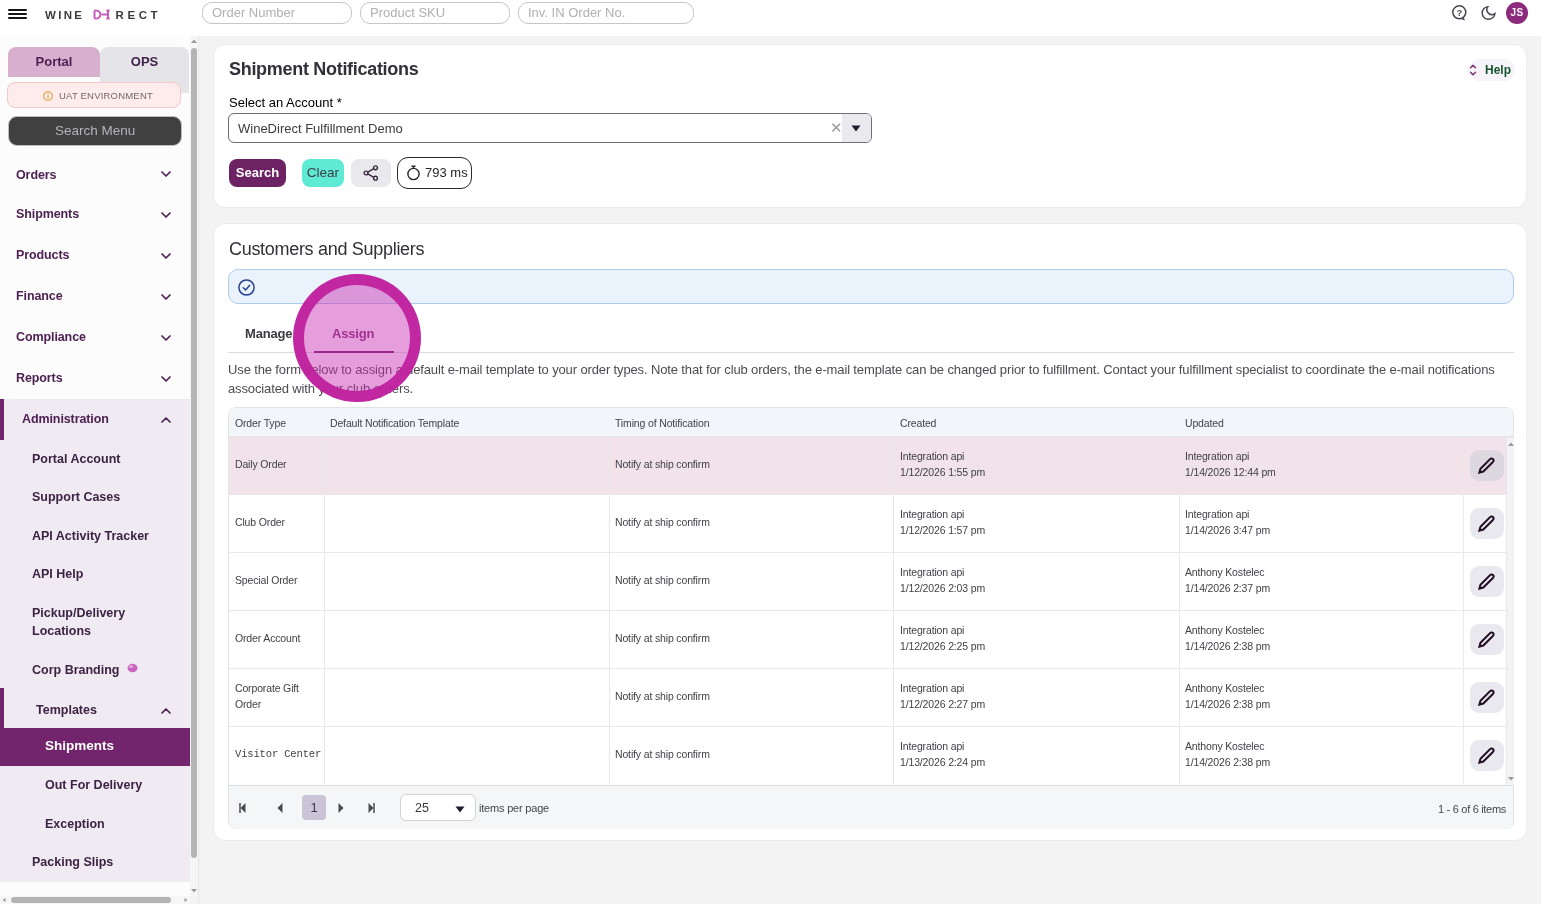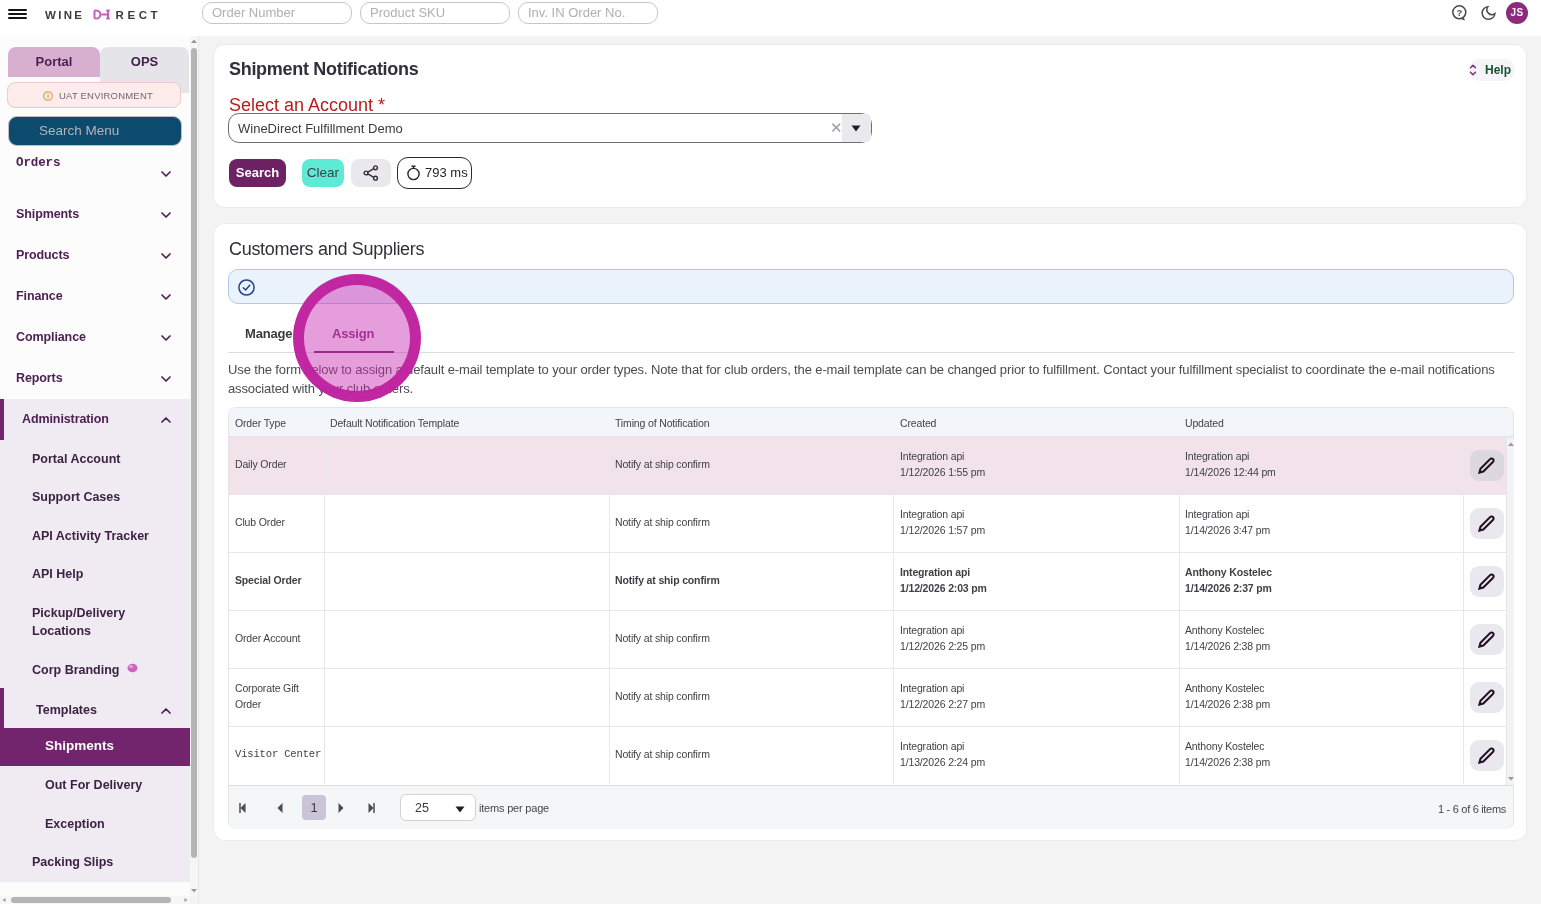--- a/index.html
+++ b/index.html
@@ -14,42 +14,42 @@
 
 .tico{position:absolute;top:3px;}
 #avatar{position:absolute;left:1506px;top:2px;width:22px;height:22px;border-radius:50%;background:#8c2b7b;color:#fdf3fb;font-size:10px;font-weight:bold;text-align:center;line-height:22px;letter-spacing:.3px;}
 
 #sidebar{position:absolute;left:0;top:36px;width:190px;height:868px;background:#fcfcfc;z-index:4;}
 #lav{position:absolute;left:0;top:363px;width:190px;height:483px;background:#f0ebf3;}
 #tabPortal{position:absolute;left:8px;top:11px;width:92px;height:30px;background:#d7b0d0;border-radius:8px 8px 0 0;color:#4d1d52;font-weight:bold;font-size:13px;text-align:center;line-height:30px;}
 #tabOPS{position:absolute;left:100px;top:11px;width:89px;height:46px;background:#e5e4e8;border-radius:8px 8px 0 0;color:#402149;font-weight:bold;font-size:13px;text-align:center;line-height:30px;}
 #uat{position:absolute;left:7px;top:46px;width:174px;height:26px;background:#fdeceb;border:1px solid #f3c8c6;border-radius:8px;}
 #uat span{position:absolute;left:51px;top:7px;font-size:9.5px;color:#6f6a6a;letter-spacing:.2px;}
-#searchmenu{position:absolute;left:8px;top:80px;width:174px;height:30px;border:1px solid #bdbdc2;border-radius:9px;background:#0c4a6e;color:#b4b4b9;font-size:13.5px;line-height:28px;padding-left:30px;}
+#searchmenu{position:absolute;left:8px;top:80px;width:174px;height:30px;border:1px solid #bdbdc2;border-radius:9px;background:#404040;color:#b4b4b9;font-size:13.5px;line-height:28px;padding-left:46px;}
 .nav1{position:absolute;left:16px;width:160px;font-size:12.5px;font-weight:bold;letter-spacing:-.1px;color:#4e2153;}
 .chev{position:absolute;stroke:#4e2153;fill:none;stroke-width:1.7;stroke-linecap:round;stroke-linejoin:round;}
 .nav2{position:absolute;font-size:12.5px;font-weight:bold;color:#3d2343;line-height:18px;}
 #adminrow{position:absolute;left:0;top:363px;width:190px;height:41px;background:#f0ebf3;border-left:4px solid #72246c;}
 #selship{position:absolute;left:0;top:692px;width:190px;height:38px;background:#72246c;}
 #selship span{position:absolute;left:45px;top:10px;color:#fff;font-size:13.5px;font-weight:bold;}
 #tplstripe{position:absolute;left:0;top:652px;width:4px;height:40px;background:#72246c;}
 
 #vsb{position:absolute;left:190px;top:36px;width:8px;height:860px;background:#f6f6f6;z-index:6;}
 #vsb .thumb{position:absolute;left:1px;top:12px;width:6px;height:810px;background:#b4b4b4;border-radius:3px;}
 #sep{position:absolute;left:198px;top:36px;width:1px;height:868px;background:#e7e7e7;z-index:6;}
 #hsb{position:absolute;left:0;top:896px;width:190px;height:8px;background:#f6f6f6;z-index:7;}
 #hsb .thumb{position:absolute;left:11px;top:1px;width:160px;height:6px;background:#b4b4b4;border-radius:3px;}
 
 .card{position:absolute;left:213px;width:1314px;background:#fff;border:1px solid #ebebeb;border-radius:12px;}
 #card1{top:44px;height:164px;}
 #card2{top:223px;height:618px;}
 .h1{position:absolute;left:15px;font-size:18px;font-weight:normal;color:#303038;letter-spacing:-.3px;}
 #helpbtn{position:absolute;right:11px;top:14px;width:46px;height:22px;background:#f6f4f8;border-radius:11px;color:#14532d;font-size:12px;font-weight:bold;line-height:22px;text-align:center;padding-left:12px;}
-#lblacct{position:absolute;left:15px;top:50px;font-size:18px;color:#b91c1c;}
-#selbox{position:absolute;left:14px;top:68px;width:644px;height:30px;border:1px solid #6e6e73;border-radius:11px;background:#fff;}
+#lblacct{position:absolute;left:15px;top:50px;font-size:13px;color:#000000;}
+#selbox{position:absolute;left:14px;top:68px;width:644px;height:30px;border:1px solid #6e6e73;border-radius:6px;background:#fff;}
 #selbox .val{position:absolute;left:9px;top:7px;font-size:13px;color:#3a3a40;}
 #selbox .x{position:absolute;left:601px;top:5px;font-size:15px;color:#9a9aa0;}
 #selbox .dd{position:absolute;right:0;top:0;width:29px;height:28px;background:#e9e9ee;border-radius:0 5px 5px 0;}
 #btnSearch{position:absolute;left:15px;top:114px;width:57px;height:28px;background:#6d2264;border-radius:8px;color:#fff;font-size:13px;font-weight:bold;text-align:center;line-height:28px;}
 #btnClear{position:absolute;left:88px;top:114px;width:42px;height:28px;background:#5eead4;border-radius:8px;color:#3e3e44;font-size:13.5px;text-align:center;line-height:28px;}
 #btnShare{position:absolute;left:137px;top:114px;width:40px;height:28px;background:#e9e8ed;border-radius:8px;}
 #chip{position:absolute;left:183px;top:112px;width:75px;height:32px;border:1.5px solid #2a2a2e;border-radius:11px;}
 #chip span{position:absolute;left:27px;top:7px;font-size:13px;color:#26262a;}
 
 #alert{position:absolute;left:14px;top:45px;width:1286px;height:35px;background:#eaf2fc;border:1px solid #aecbec;border-radius:10px;}
@@ -97,21 +97,21 @@
     <g fill="#3c3c3e" font-family="Liberation Sans,sans-serif" font-size="11.5" font-weight="bold">
       <text x="0" y="12.5" letter-spacing="2.3">WINE</text>
       <text x="70.5" y="12.5" letter-spacing="3.6">RECT</text>
     </g>
     <g stroke="#c75ebd" stroke-width="2" fill="none">
       <path d="M49.5 4.4 L49.5 12.6 M49.5 4.4 L51 4.4 C56.8 4.4 56.8 12.6 51 12.6 L49.5 12.6 M56.5 8.5 L63 8.5 M63 4.9 L63 12.1 M61.3 4.4 L64.7 4.4 M61.3 12.6 L64.7 12.6"></path>
     </g>
   </svg>
   <div class="tbin" style="left:202px;width:150px;">Order Number</div>
   <div class="tbin" style="left:360px;width:150px;">Product SKU</div>
-  <div class="tbin" style="left:518px;width:140px;">Inv. IN Order No.</div>
+  <div class="tbin" style="left:518px;width:176px;">Inv. IN Order No.</div>
   <svg class="tico" style="left:1452px;top:5px;" width="16" height="17" viewBox="0 0 16 17">
     <circle cx="7.3" cy="7.3" r="6.5" fill="none" stroke="#484852" stroke-width="1.5"></circle>
     <path d="M11.5 12.5 L13.2 15.6 L9.2 14.3 Z" fill="#484852" stroke="none"></path>
     <text x="7.3" y="11" text-anchor="middle" font-size="9.5" font-weight="bold" fill="#484852">?</text>
   </svg>
   <svg class="tico" style="left:1480px;top:4px;" width="17" height="18" viewBox="0 0 24 24">
     <path d="M21 12.8A9 9 0 1 1 11.2 3a7 7 0 0 0 9.8 9.8z" fill="none" stroke="#484852" stroke-width="2.1"></path>
   </svg>
   <div id="avatar">JS</div>
 </div>
@@ -122,21 +122,21 @@
   <div id="tabOPS">OPS</div>
   <div id="uat">
     <svg style="position:absolute;left:35px;top:8px;" width="10" height="10" viewBox="0 0 13 13">
         <circle cx="6.5" cy="6.5" r="5.6" fill="none" stroke="#dd9a37" stroke-width="1.4"></circle>
         <rect x="5.8" y="5.4" width="1.5" height="4.2" fill="#dd9a37"></rect>
         <rect x="5.8" y="3" width="1.5" height="1.5" fill="#dd9a37"></rect>
       </svg>
     <span>UAT ENVIRONMENT</span>
   </div>
   <div id="searchmenu">Search Menu</div>
-  <div class="nav1" style="top:120px;font-family:Liberation Mono, monospace;">Orders</div>
+  <div class="nav1" style="top:132px;">Orders</div>
   <div class="nav1" style="top:171px;">Shipments</div>
   <div class="nav1" style="top:212px;">Products</div>
   <div class="nav1" style="top:253px;">Finance</div>
   <div class="nav1" style="top:294px;">Compliance</div>
   <div class="nav1" style="top:335px;">Reports</div>
   <div id="adminrow"></div>
   <div class="nav1" style="left:22px;top:376px;z-index:2;">Administration</div>
   <svg class="chev" style="left:160px;top:134px;" width="12" height="8" viewBox="0 0 12 8">
       <path d="M2 2 L6 6 L10 2"></path>
     </svg>
@@ -290,21 +290,21 @@
         <div class="vline" style="left:380px;"></div>
         <div class="vline" style="left:664px;"></div>
         <div class="vline" style="left:950px;"></div>
         <div class="vline" style="left:1234px;"></div>
       <div class="editbtn">
           <svg style="position:absolute;left:8px;top:7px;" width="17" height="17" viewBox="0 0 24 24">
             <path d="M17 3a2.85 2.83 0 1 1 4 4L7.5 20.5 2 22l1.5-5.5Z" fill="none" stroke="#241026" stroke-width="2.9"></path>
           </svg>
         </div>
     </div>
-    <div class="trow" style="top:145px;font-weight:bold;">
+    <div class="trow" style="top:145px;">
       <div class="cell c1" style="top:20px;">Special Order</div>
       <div class="cell c3" style="top:20px;">Notify at ship confirm</div>
       <div class="cell c4" style="top:12px;">Integration api<br>1/12/2026 2:03 pm</div>
       <div class="cell c5" style="top:12px;">Anthony Kostelec<br>1/14/2026 2:37 pm</div>
       <div class="vline" style="left:95px;"></div>
         <div class="vline" style="left:380px;"></div>
         <div class="vline" style="left:664px;"></div>
         <div class="vline" style="left:950px;"></div>
         <div class="vline" style="left:1234px;"></div>
       <div class="editbtn">

